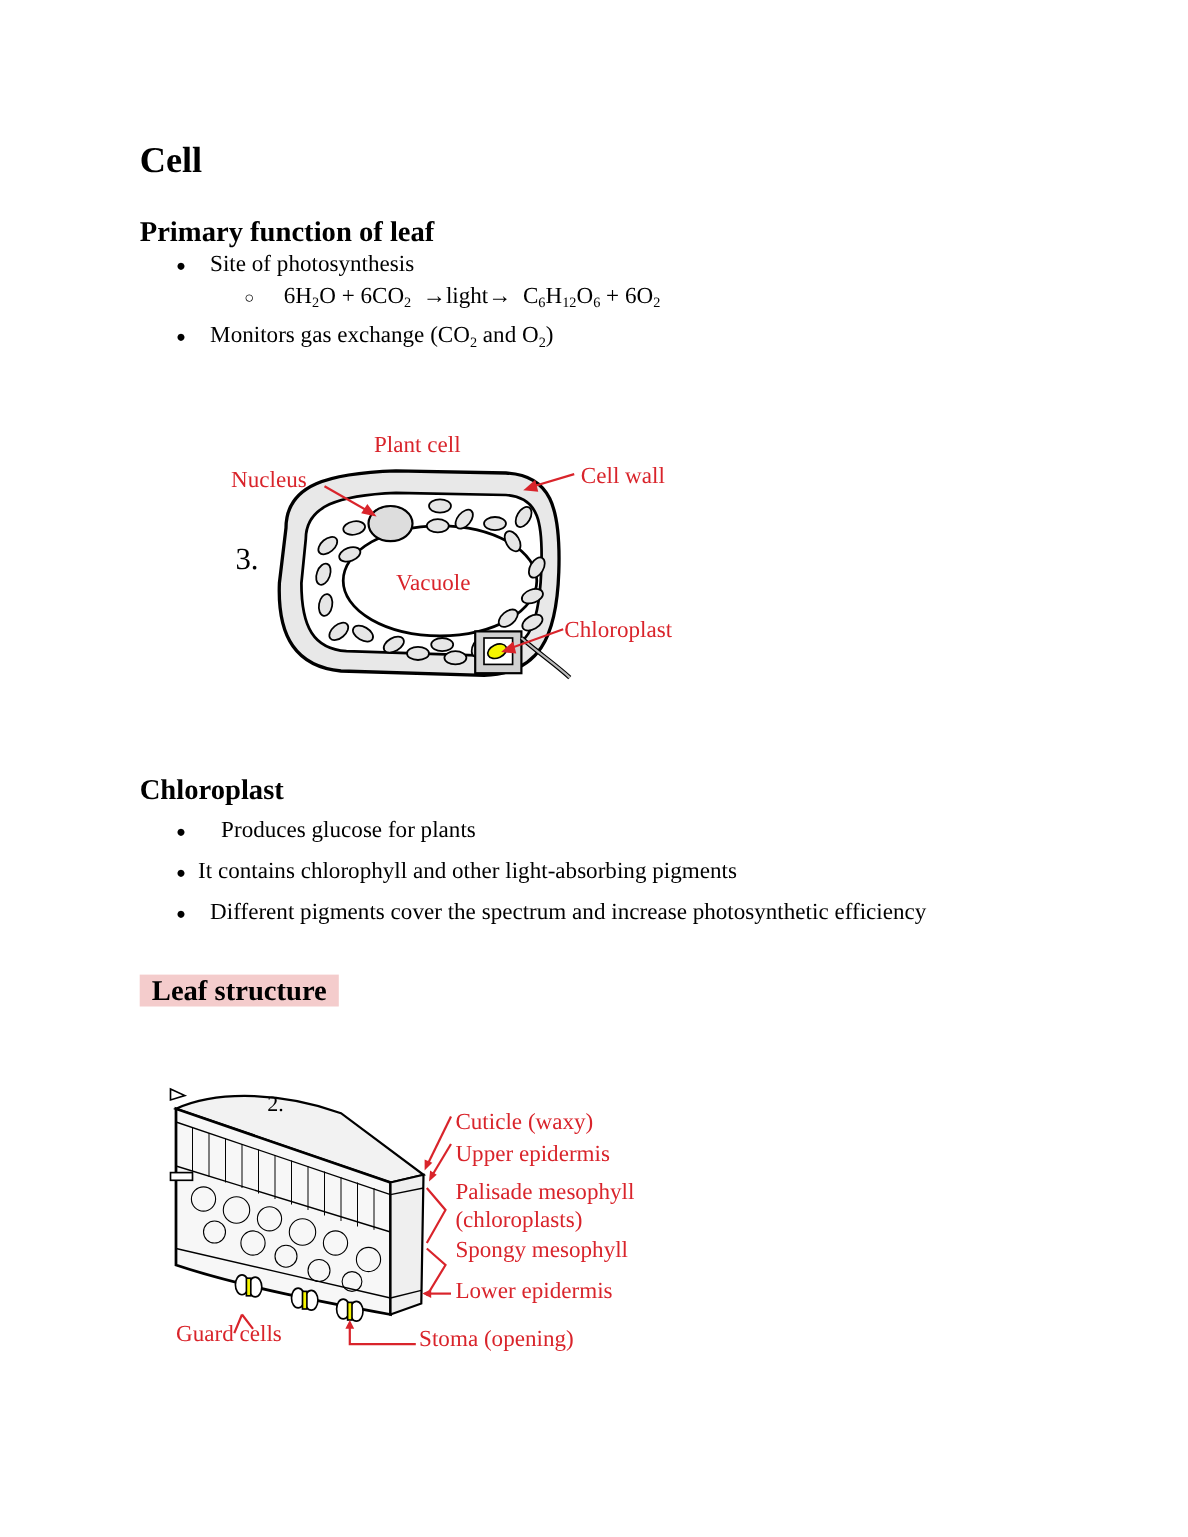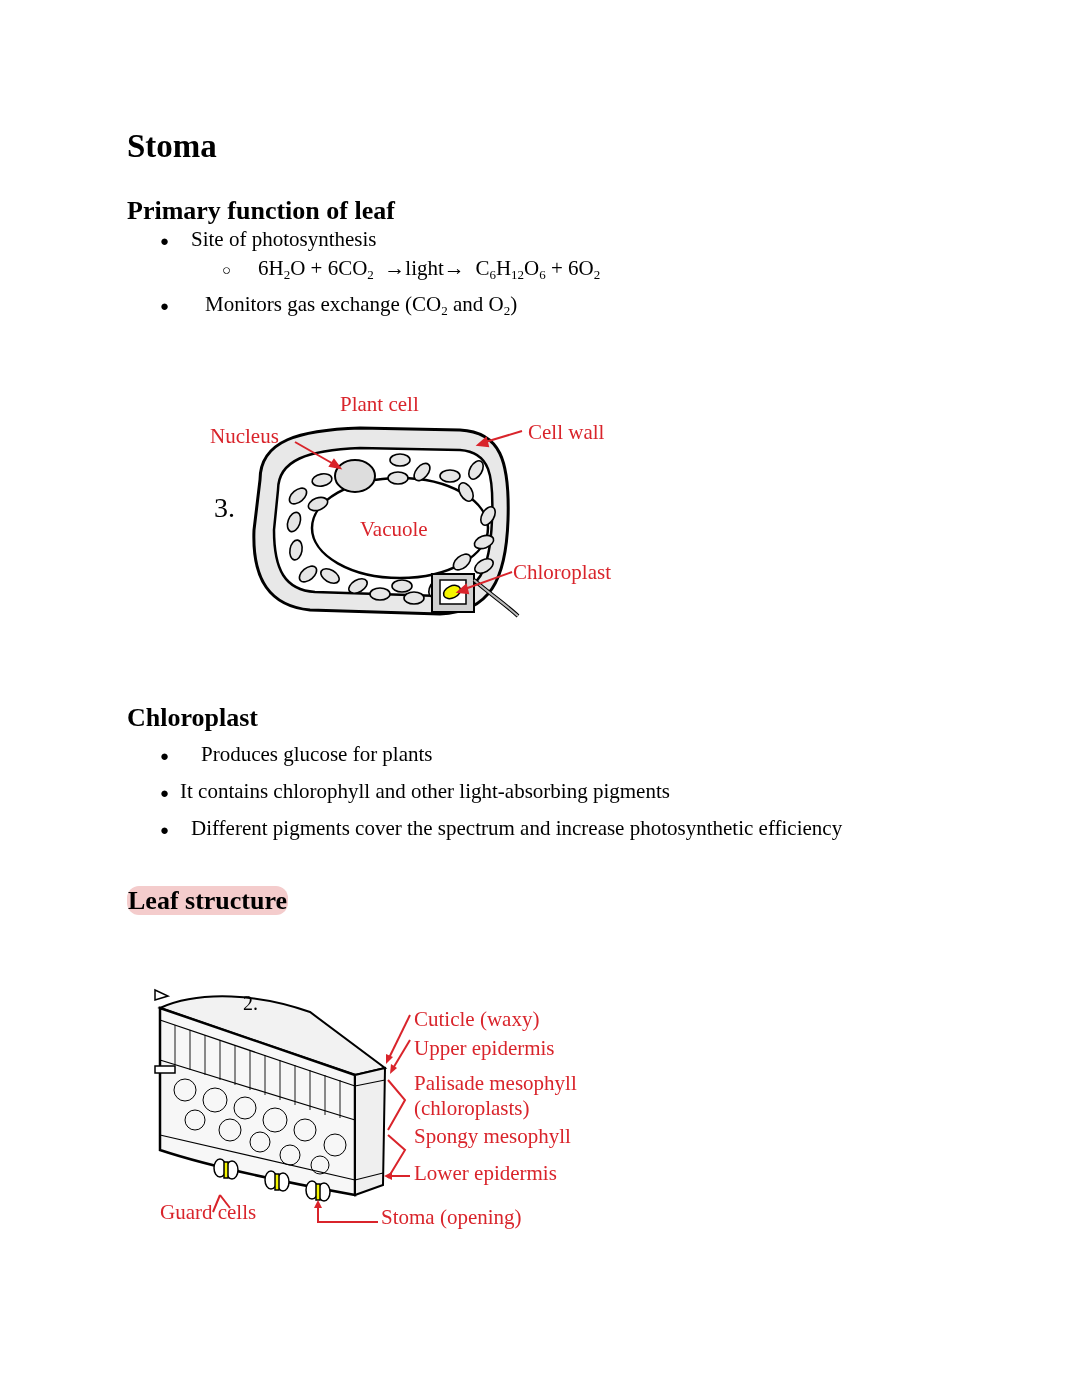--- a/index.html
+++ b/index.html
@@ -3,45 +3,45 @@
 <meta charset="utf-8">
 <style>
   html, body { margin:0; padding:0; background:#ffffff; }
   body { width:1080px; height:1397px; position:relative; overflow:hidden;
          font-family:"Liberation Serif", serif; color:#000; }
   .abs { position:absolute; }
   .title { left:127px; top:126px; font-size:33px; font-weight:bold; line-height:40px; }
   .h2 { font-size:26px; font-weight:bold; line-height:26px; }
   .body-text { font-size:21px; line-height:26px; white-space:nowrap; }
   .bullet { font-size:15px; }
-  .hl { background:#f4cccc; padding:0 1px;border-radius:12px; }
+  .hl { background:#f4cccc; padding:0 11px; }
   sub { font-size:13px; vertical-align:-4px; line-height:0; }
   .red { fill:#d9242b; font-family:"Liberation Serif", serif; }
   svg text { font-family:"Liberation Serif", serif; }
 </style>
 </head>
 <body>
 
-<div class="abs title">Stoma</div>
+<div class="abs title">Cell</div>
 
 <div class="abs h2" style="left:127px; top:198px;">Primary function of leaf</div>
 
 <div class="abs body-text" style="left:160px; top:226px;">
   <span class="bullet">●</span>
   <span style="position:absolute; left:31px;">Site of photosynthesis</span>
 </div>
 
 <div class="abs body-text" style="left:222px; top:255px;">
   <span class="bullet">○</span>
   <span style="position:absolute; left:36px;"><span>6H</span><sub>2</sub><span>O + 6CO</span><sub>2</sub>&nbsp;&nbsp;<span>→light→</span>&nbsp;&nbsp;<span>C</span><sub>6</sub><span>H</span><sub>12</sub><span>O</span><sub>6</sub><span> + 6O</span><sub>2</sub></span>
 </div>
 
 <div class="abs body-text" style="left:160px; top:291px;">
   <span class="bullet">●</span>
-  <span style="position:absolute; left:45px;"><span>Monitors gas exchange (CO</span><sub>2</sub><span> and O</span><sub>2</sub><span>)</span></span>
+  <span style="position:absolute; left:31px;"><span>Monitors gas exchange (CO</span><sub>2</sub><span> and O</span><sub>2</sub><span>)</span></span>
 </div>
 
 <svg class="abs" style="left:200px; top:380px;" width="440" height="250" viewBox="0 0 440 250">
 
   <path d="M60 100 C60 60, 100 50, 160 48 L260 50 C300 52, 310 80, 308 140 C306 200, 290 232, 240 234 L110 230 C70 226, 52 200, 54 150 Z" fill="#e8e8e8" stroke="#000" stroke-width="3"></path>
 
   <path d="M78 110 C78 80, 108 70, 160 68 L260 70 C290 72, 294 95, 292 140 C290 190, 280 214, 240 216 L115 212 C85 210, 74 190, 74 150 Z" fill="#fff" stroke="#000" stroke-width="2.5"></path>
 
   <ellipse cx="200" cy="148" rx="88" ry="50" fill="#fff" stroke="#000" stroke-width="2.5"></ellipse>
 

